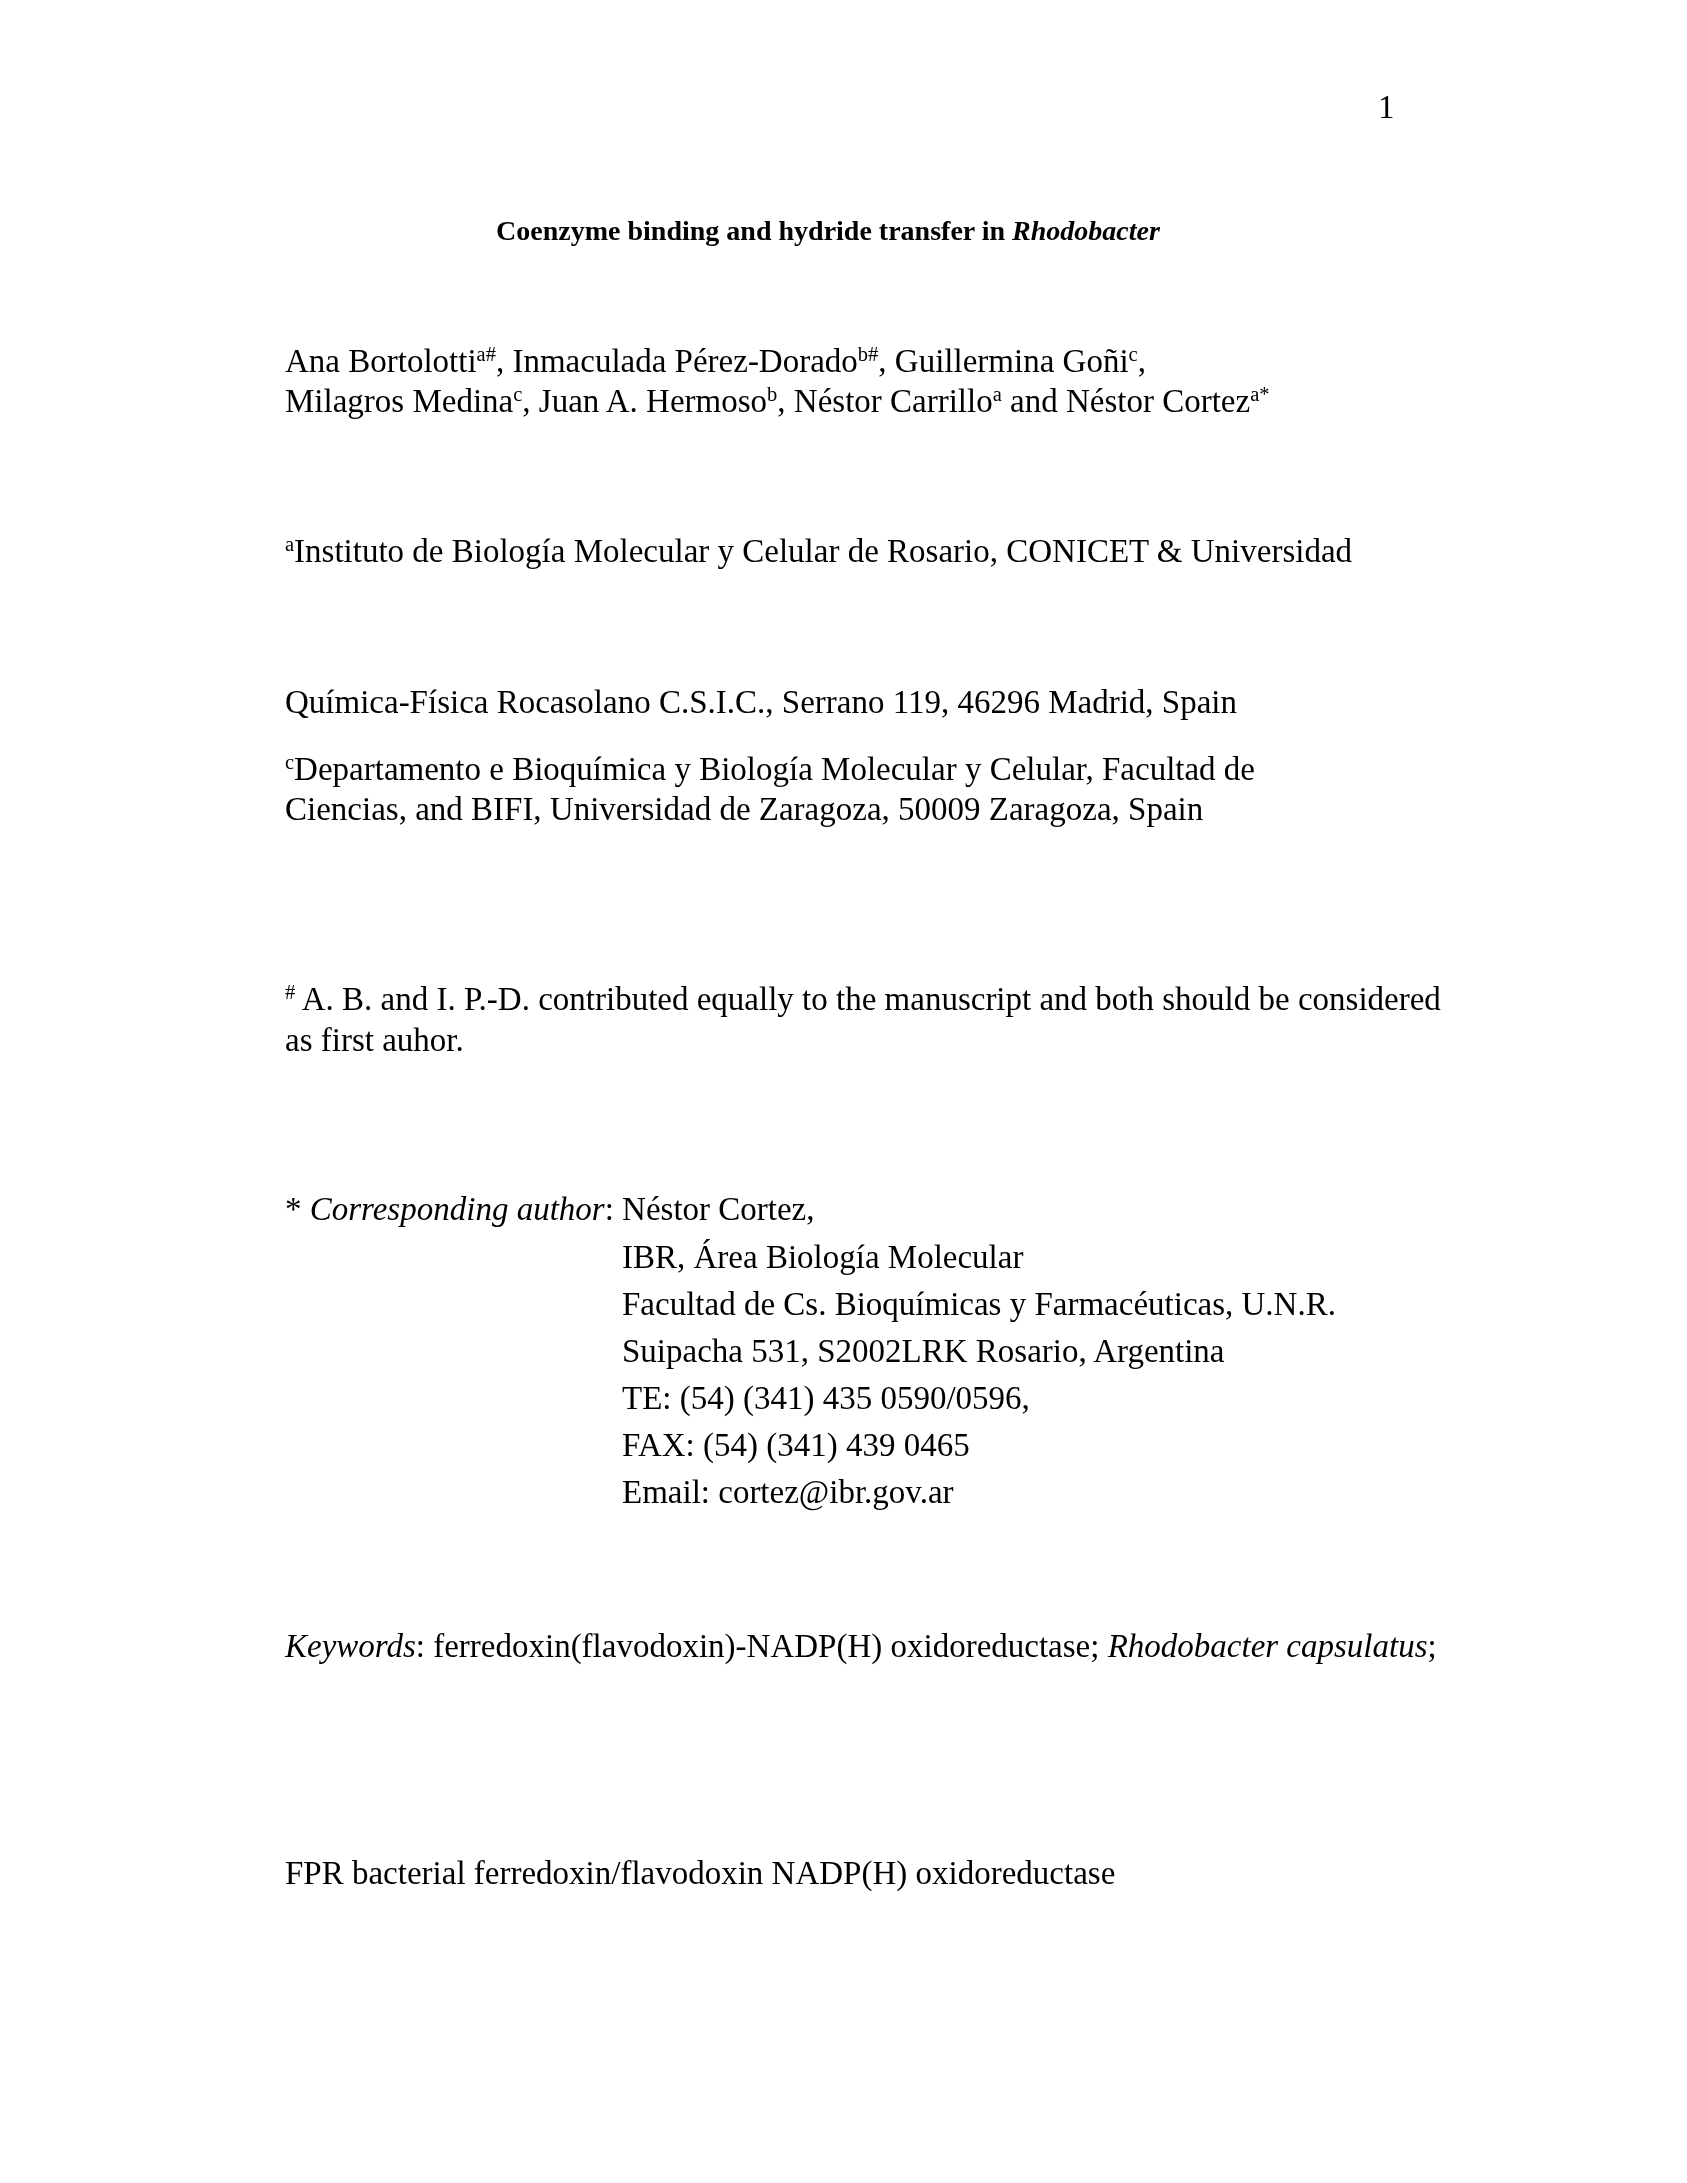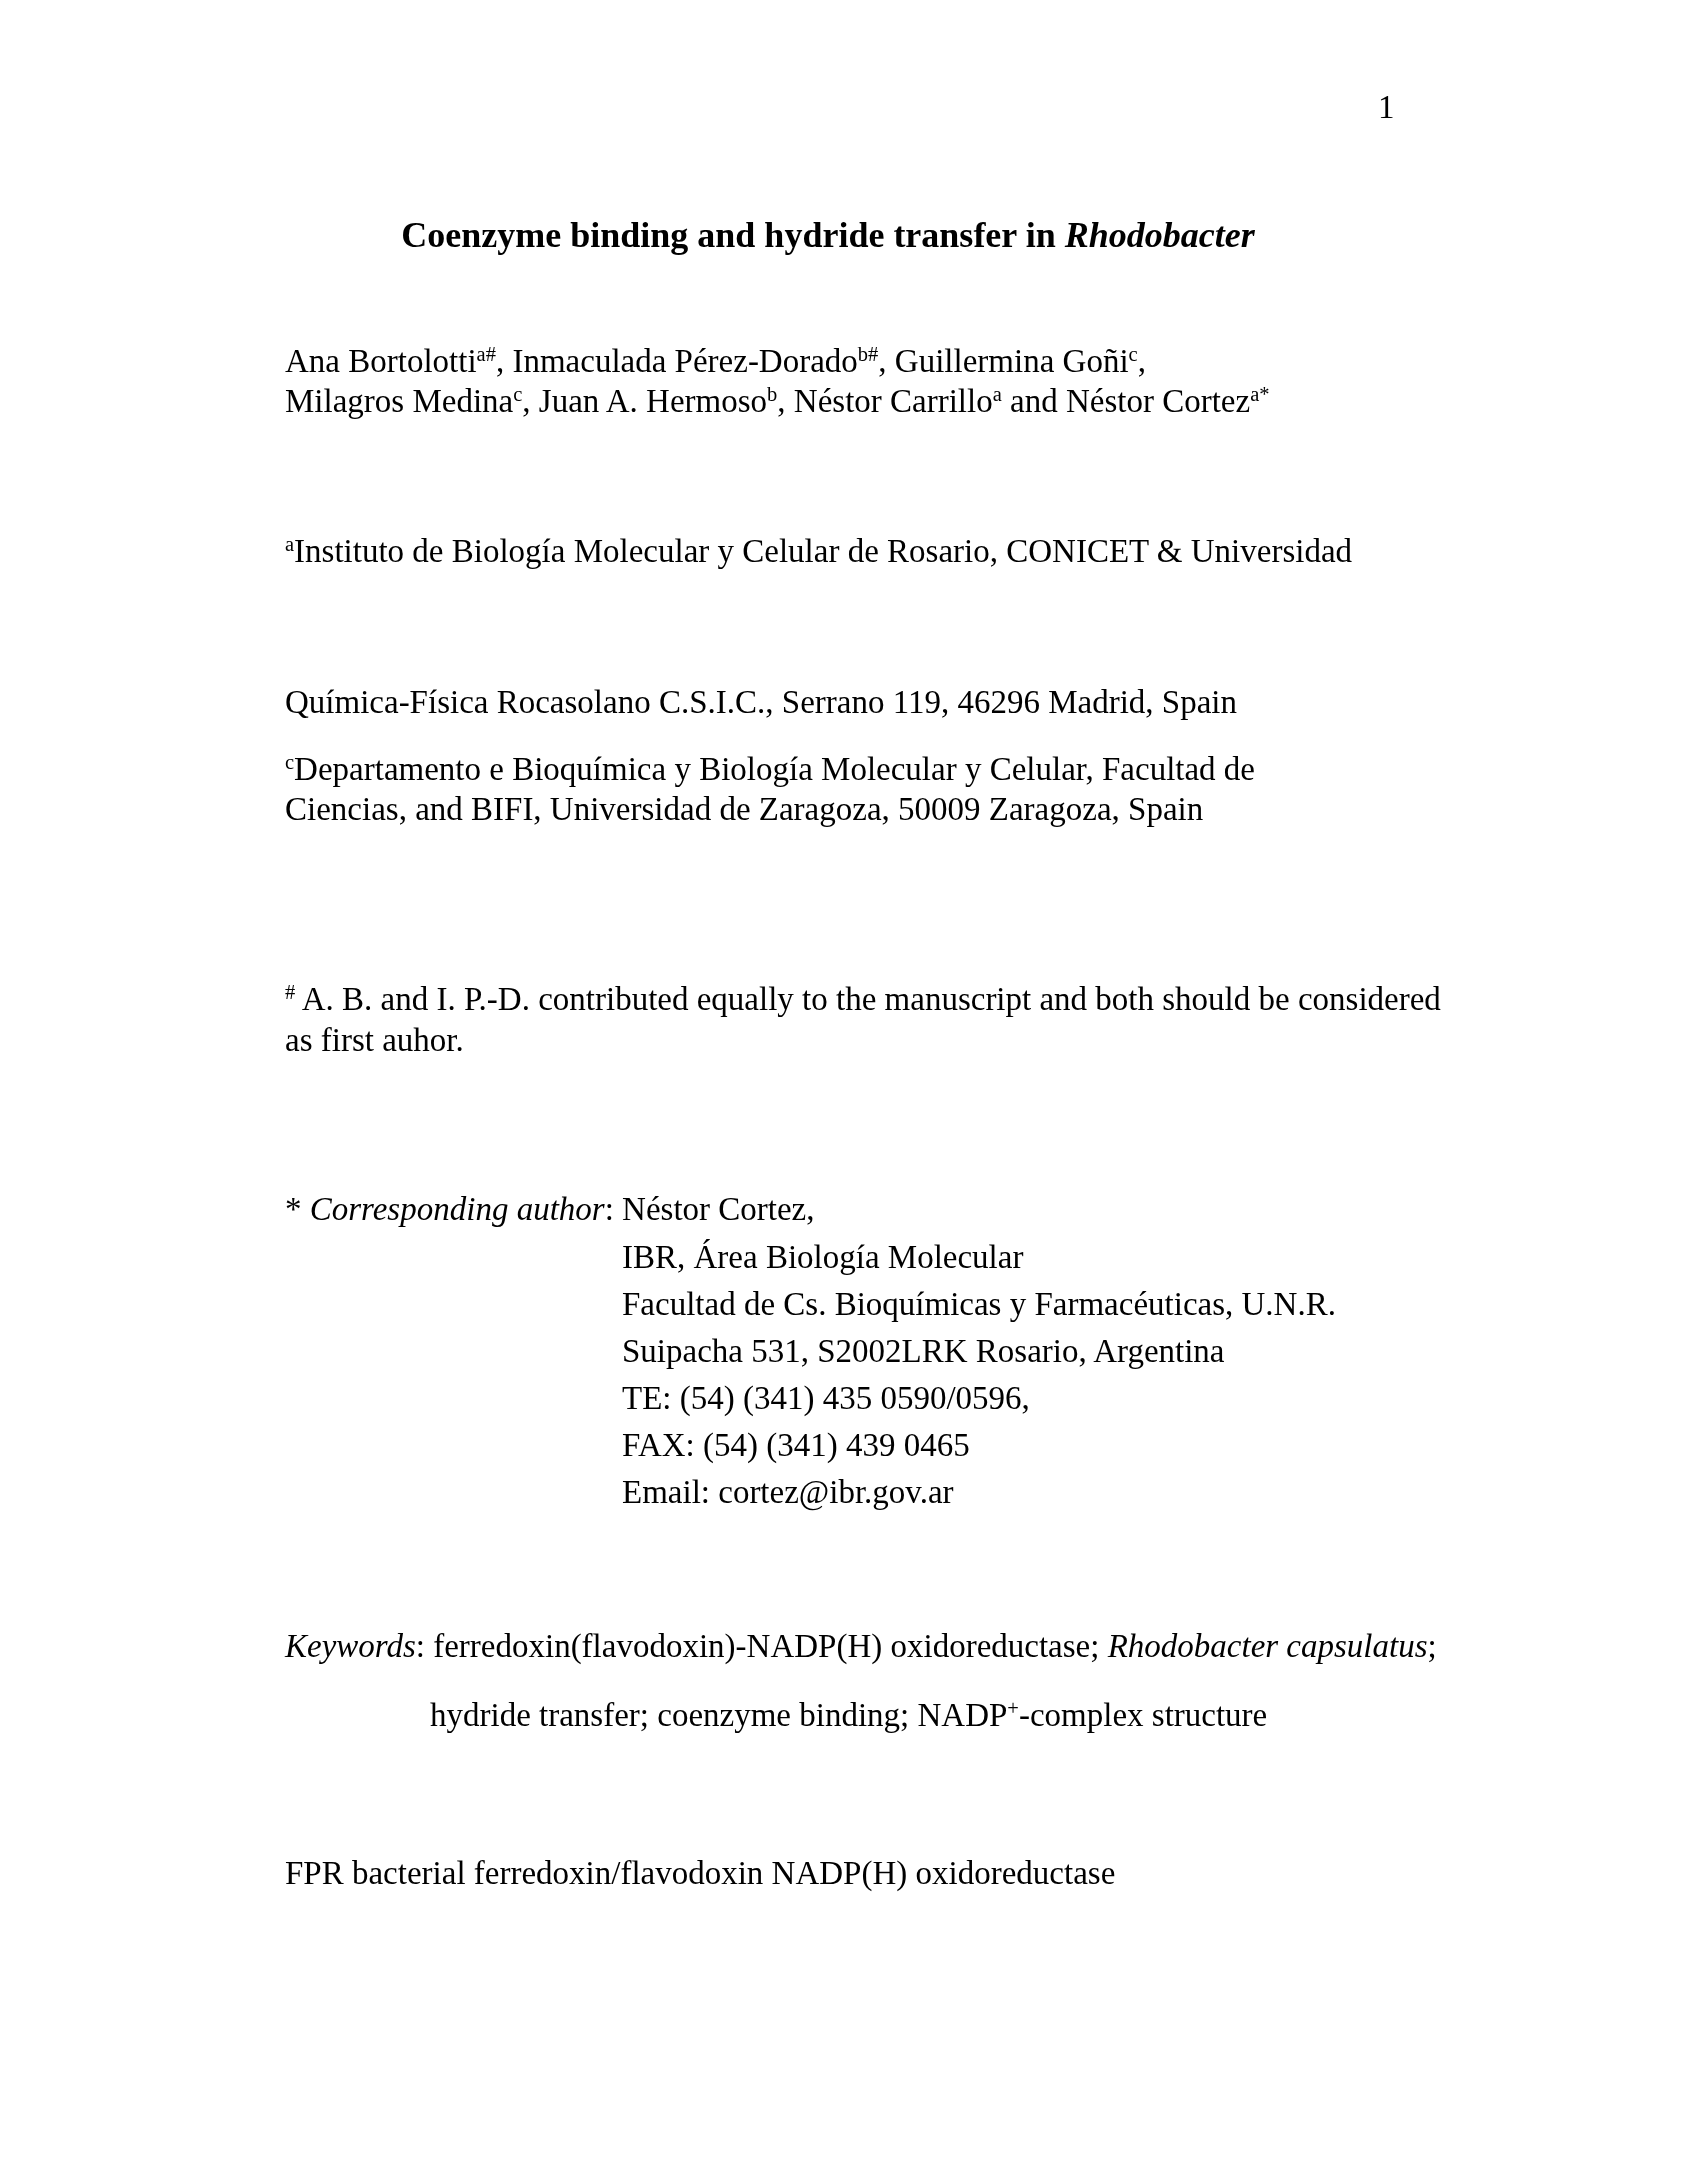--- a/index.html
+++ b/index.html
@@ -24,21 +24,21 @@
     vertical-align:baseline;
     position:relative;
     top:-0.55em;
   }
   .it{font-style:italic;}
   .title-line{
     position:absolute;
     left:0;
     width:1656px;
     text-align:center;
-    font-size:36px;
+    font-size:28px;
     font-weight:bold;
     line-height:1;
     white-space:nowrap;
   }
   .indent-corr{left:622px;}
   .indent-kw{left:430px;}
   .pgnum{
     position:absolute;
     left:1378px;
     top:91px;
@@ -70,18 +70,17 @@
 
   <div class="line" style="top:1193px"><span>* </span><span class="it">Corresponding author</span><span>: Néstor Cortez,</span></div>
   <div class="line indent-corr" style="top:1241px"><span>IBR, Área Biología Molecular</span></div>
   <div class="line indent-corr" style="top:1288px"><span>Facultad de Cs. Bioquímicas y Farmacéuticas, U.N.R.</span></div>
   <div class="line indent-corr" style="top:1335px"><span>Suipacha 531, S2002LRK Rosario, Argentina</span></div>
   <div class="line indent-corr" style="top:1382px"><span>TE: (54) (341) 435 0590/0596,</span></div>
   <div class="line indent-corr" style="top:1429px"><span>FAX: (54) (341) 439 0465</span></div>
   <div class="line indent-corr" style="top:1476px"><span>Email: cortez@ibr.gov.ar</span></div>
 
   <div class="line" style="top:1630px"><span class="it">Keywords</span><span>: ferredoxin(flavodoxin)-NADP(H) oxidoreductase; </span><span class="it">Rhodobacter capsulatus</span><span>;</span></div>
-  <div class="line indent-kw" style="top:1699px"><span>hydride transfer; coenzyme binding; NADP</span><span class="sup">+</span><span>-complex structure</span></div>
 
   <div class="line" style="top:1857px"><span>FPR bacterial ferredoxin/flavodoxin NADP(H) oxidoreductase</span></div>
 
 </div>
 
 
 </body></html>

